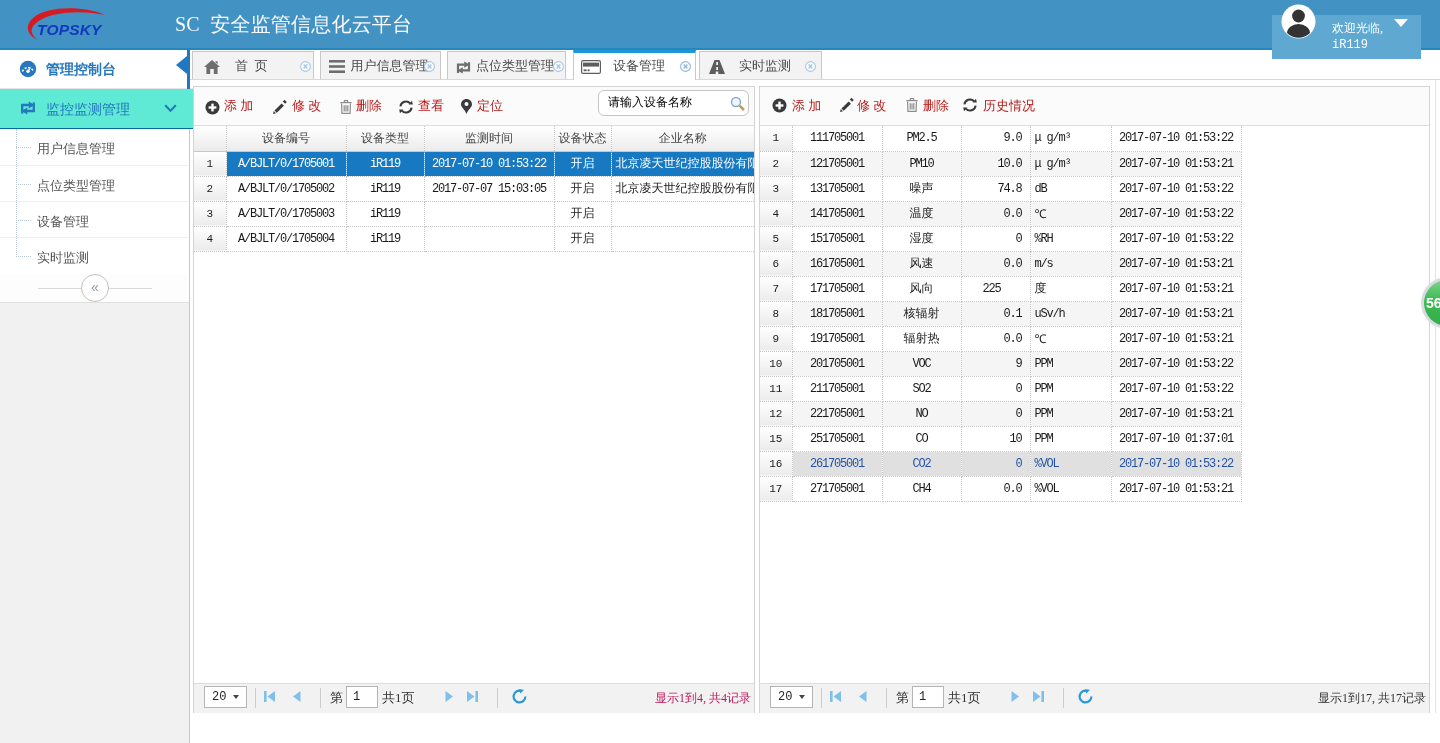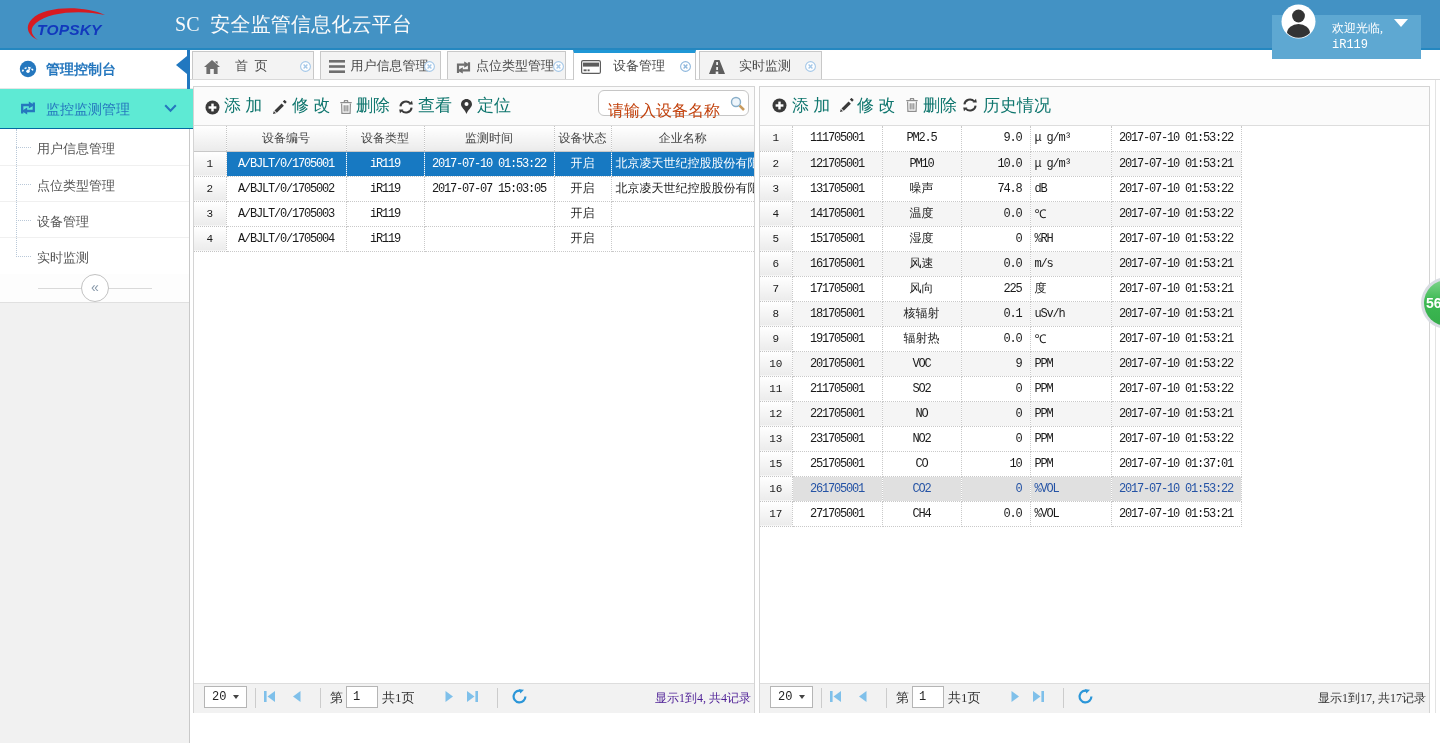--- a/index.html
+++ b/index.html
@@ -17,21 +17,21 @@
 .mi{position:absolute;left:0;width:201px}
 .mi .tx{position:absolute;left:46px;font-size:14px;color:#2577be;font-family:"Liberation Sans",sans-serif}
 .smi{position:absolute;left:0;width:189px;border-bottom:1px solid #f0f0f0}
 .smi .tx{position:absolute;left:37px;font-size:13px;color:#555}
 
 #tabline{position:absolute;left:190px;top:79px;width:1250px;height:1px;background:#d8d8d8}
 .tab{position:absolute;top:51px;height:28px;background:#f3f3f3;border:1px solid #c8c8c8;border-bottom:none}
 .tab.act{top:50px;height:30px;background:#fff;border-top:3px solid #1f97d6;z-index:5}
 
 .panel{position:absolute;top:86px;height:627px;background:#fff;border:1px solid #d4d4d4}
-.tbtx{position:absolute;top:0;height:39px;line-height:38px;font-size:17px;color:#0f766e;white-space:nowrap}
+.tbtx{position:absolute;top:0;height:39px;line-height:38px;font-size:13px;color:#b91c1c;white-space:nowrap}
 
 table{border-collapse:collapse;table-layout:fixed;background:#fff}
 td,th{overflow:hidden;white-space:nowrap;font-weight:normal;padding:0}
 th{height:25px;font-size:12px;color:#444;background:linear-gradient(#ffffff,#ebebeb);border-bottom:1px solid #c8c8c8;border-right:1px dotted #c4c4c4}
 td{height:25px;font-size:12px;color:#1a1a1a;border-bottom:1px dotted #c9c9c9;border-right:1px dotted #c9c9c9;text-align:center}
 td.rn{background:linear-gradient(#ffffff,#ebebeb);border-bottom:1px dotted #c4c4c4;font-family:"Liberation Mono",monospace;font-size:11px}
 td.fill,th.fill{border-right:none;border-bottom:none;background:#fff}
 th.fill{background:linear-gradient(#ffffff,#ebebeb);border-bottom:1px solid #c8c8c8}
 .m{font-family:"Liberation Mono",monospace;font-size:12px;letter-spacing:-1.2px}
 tr.sel td{background:#1779c2;color:#fff;border-right-color:#5fa3d4}
@@ -213,21 +213,21 @@
 <path d="M13.8 4.4 L9.6 4.4 L13 0.8 Z" fill="#3a3a3a"></path>
 <path d="M0.2 9.6 L4.4 9.6 L1 13.2 Z" fill="#3a3a3a"></path>
   </svg>
 <div class="tbtx" style="left:418px;top:87px;position:absolute">查看</div>
 <svg class="abs" style="left:461px;top:99px" width="11" height="15" viewBox="0 0 11 15">
 <path d="M5.5 0 C8.5 0 11 2.3 11 5.2 C11 8.4 7 10.5 5.5 15 C4 10.5 0 8.4 0 5.2 C0 2.3 2.5 0 5.5 0 Z" fill="#3a3a3a"></path>
 <circle cx="5.5" cy="4.9" r="2" fill="#fff"></circle>
   </svg>
 <div class="tbtx" style="left:477px;top:87px;position:absolute">定位</div>
 <div class="abs" style="left:598px;top:90px;width:151px;height:26px;border:1px solid #c6c6c6;border-radius:6px;background:#fff"></div>
-<div class="abs" style="left:608px;top:98px;height:26px;line-height:25px;font-size:16px;color:#c2410c">请输入设备名称</div>
+<div class="abs" style="left:608px;top:90px;height:26px;line-height:25px;font-size:12px;color:#000000">请输入设备名称</div>
 <svg class="abs" style="left:730px;top:96px" width="15" height="15" viewBox="0 0 15 15">
 <circle cx="6" cy="6" r="4.5" fill="#eef5fb" stroke="#88aec9" stroke-width="1.4"></circle>
 <line x1="9.6" y1="9.6" x2="14" y2="14" stroke="#c89b5e" stroke-width="2.6"></line>
   </svg>
 <table class="abs" style="left:194px;top:126px;width:560px">
     <colgroup>
       <col style="width:32px">
       <col style="width:120px">
       <col style="width:78px">
       <col style="width:130px">
@@ -374,21 +374,21 @@
         <td class="">风速</td>
         <td class="m" style="text-align:right;padding-right:8px">0.0</td>
         <td class="m" style="text-align:left;padding-left:4px">m/s</td>
         <td class="m">2017-07-10 01:53:21</td>
         <td class="fill"></td>
       </tr>
       <tr class="">
         <td class="rn">7</td>
         <td class="m">171705001</td>
         <td class="">风向</td>
-        <td class="m" style="text-align:right;padding-right:8px">225</td>
+        <td class="m" style="text-align:center;padding-right:8px">225</td>
         <td class="m" style="text-align:left;padding-left:4px">度</td>
         <td class="m">2017-07-10 01:53:21</td>
         <td class="fill"></td>
       </tr>
       <tr class="stripe">
         <td class="rn">8</td>
         <td class="m">181705001</td>
         <td class="">核辐射</td>
         <td class="m" style="text-align:right;padding-right:8px">0.1</td>
         <td class="m" style="text-align:left;padding-left:4px">uSv/h</td>
@@ -422,29 +422,20 @@
         <td class="m">2017-07-10 01:53:22</td>
         <td class="fill"></td>
       </tr>
       <tr class="stripe">
         <td class="rn">12</td>
         <td class="m">221705001</td>
         <td class="m">NO</td>
         <td class="m" style="text-align:right;padding-right:8px">0</td>
         <td class="m" style="text-align:left;padding-left:4px">PPM</td>
         <td class="m">2017-07-10 01:53:21</td>
-        <td class="fill"></td>
-      </tr>
-      <tr class="">
-        <td class="rn">13</td>
-        <td class="m">231705001</td>
-        <td class="m">NO2</td>
-        <td class="m" style="text-align:right;padding-right:8px">0</td>
-        <td class="m" style="text-align:left;padding-left:4px">PPM</td>
-        <td class="m">2017-07-10 01:53:22</td>
         <td class="fill"></td>
       </tr>
       <tr class="">
         <td class="rn">15</td>
         <td class="m">251705001</td>
         <td class="m">CO</td>
         <td class="m" style="text-align:right;padding-right:8px">10</td>
         <td class="m" style="text-align:left;padding-left:4px">PPM</td>
         <td class="m">2017-07-10 01:37:01</td>
         <td class="fill"></td>
@@ -488,21 +479,21 @@
   </svg>
 <svg class="abs" style="left:512px;top:689px" width="15" height="15" viewBox="0 0 15 15">
 <path d="M13.4 7.5 A5.9 5.9 0 1 1 9.5 1.95" fill="none" stroke="#2b96d8" stroke-width="2.2"></path>
 <path d="M6.8 0.2 L12 0.8 L8.4 4.6 Z" fill="#2b96d8"></path>
   </svg>
 <div class="abs sep" style="left:320px;top:688px;width:1px;height:20px;background:#ccc"></div>
 <div class="abs" style="left:330px;top:683px;height:30px;line-height:30px;font-size:13px;color:#333">第</div>
 <div class="pin" style="left:346px;top:686px;position:absolute">1</div>
 <div class="abs" style="left:382px;top:683px;height:30px;line-height:30px;font-size:13px;color:#333">共1页</div>
 <div class="abs sep" style="left:497px;top:688px;width:1px;height:20px;background:#ccc"></div>
-<div class="abs" style="right:689px;top:683px;height:30px;line-height:30px;font-size:12px;color:#4c1d95;position:absolute">显示1到4, 共4记录</div>
+<div class="abs" style="right:689px;top:683px;height:30px;line-height:30px;font-size:12px;color:#be185d;position:absolute">显示1到4, 共4记录</div>
 <div class="abs pgbar" style="left:760px;top:683px;width:669px;height:30px"></div>
 <div class="selbox" style="left:770px;top:686px;position:absolute">20</div>
 <div class="abs sep" style="left:821px;top:688px;width:1px;height:20px;background:#ccc"></div>
 <svg class="abs" style="left:829px;top:690px" width="13" height="13" viewBox="0 0 13 13">
 <rect x="1" y="1" width="2.6" height="11" fill="#7fc0ea"></rect>
     <path d="M12 1 L12 12 L4.5 6.5 Z" fill="#7fc0ea"></path>
   </svg>
 <svg class="abs" style="left:857px;top:690px" width="11" height="13" viewBox="0 0 11 13">
 <path d="M9.5 1 L9.5 12 L2 6.5 Z" fill="#7fc0ea"></path>
   </svg>

